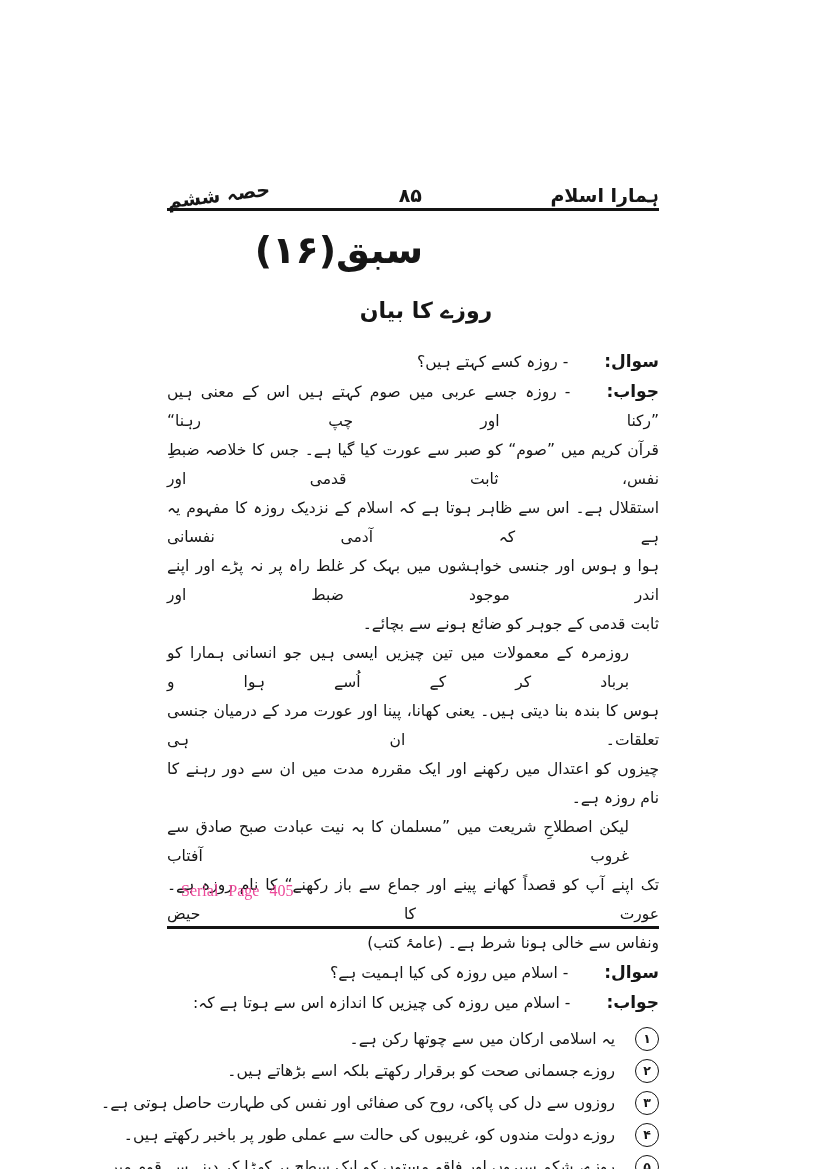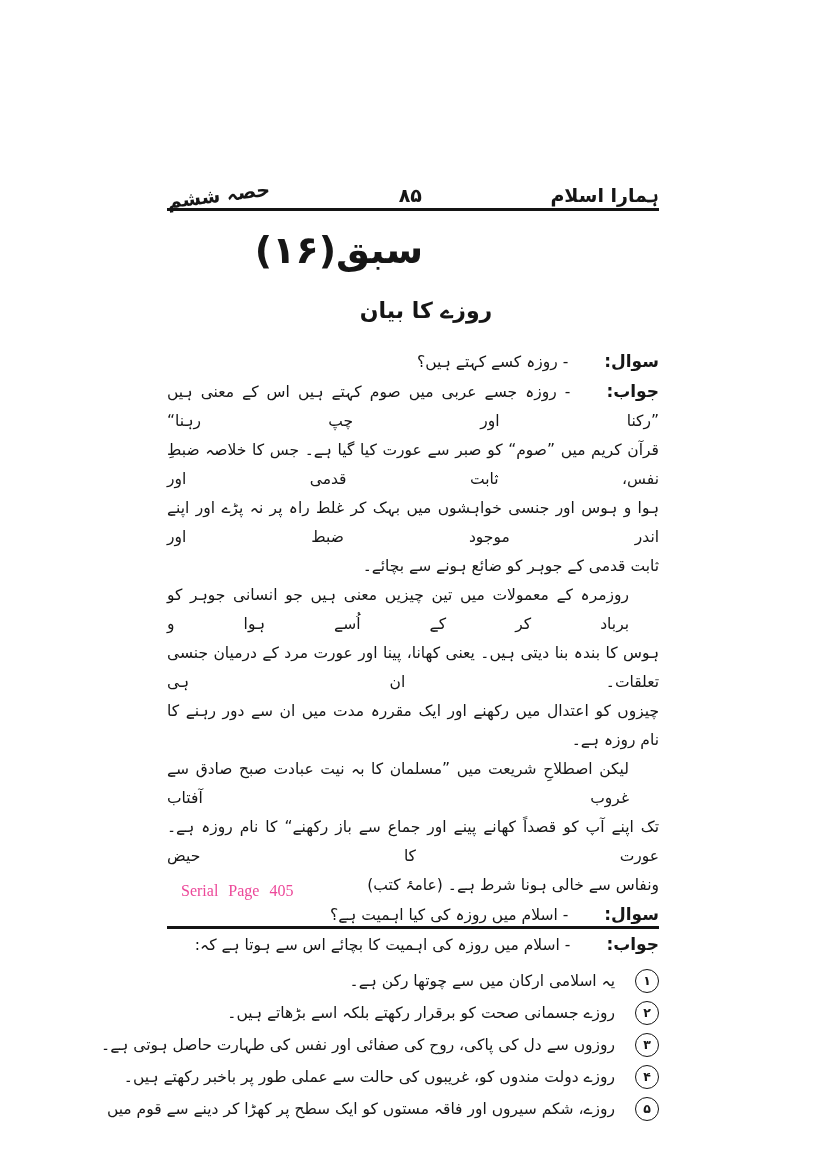--- a/index.html
+++ b/index.html
@@ -70,30 +70,31 @@
   </div>
   <div class="rule-top"></div>
 
   <div class="lesson-title">سبق(۱۶)</div>
   <div class="lesson-subtitle">روزے کا بیان</div>
 
   <div class="body">
     <div class="line end"><span class="qlabel">سوال:</span><span>- روزہ کسے کہتے ہیں؟</span></div>
     <div class="line"><span class="qlabel">جواب:</span><span>- روزہ جسے عربی میں صوم کہتے ہیں اس کے معنی ہیں ”رکنا اور چپ رہنا“</span></div>
     <div class="line">قرآن کریم میں ”صوم“ کو صبر سے عورت کیا گیا ہے۔ جس کا خلاصہ ضبطِ نفس، ثابت قدمی اور</div>
+    <div class="line">استقلال ہے۔ اس سے ظاہر ہوتا ہے کہ اسلام کے نزدیک روزہ کا مفہوم یہ ہے کہ آدمی نفسانی</div>
     <div class="line">ہوا و ہوس اور جنسی خواہشوں میں بہک کر غلط راہ پر نہ پڑے اور اپنے اندر موجود ضبط اور</div>
     <div class="line end">ثابت قدمی کے جوہر کو ضائع ہونے سے بچائے۔</div>
-    <div class="line indent">روزمرہ کے معمولات میں تین چیزیں معنی ہیں جو انسانی جوہر کو برباد کر کے اُسے ہوا و</div>
+    <div class="line indent">روزمرہ کے معمولات میں تین چیزیں ایسی ہیں جو انسانی ہمارا کو برباد کر کے اُسے ہوا و</div>
     <div class="line">ہوس کا بندہ بنا دیتی ہیں۔ یعنی کھانا، پینا اور عورت مرد کے درمیان جنسی تعلقات۔ ان ہی</div>
     <div class="line end">چیزوں کو اعتدال میں رکھنے اور ایک مقررہ مدت میں ان سے دور رہنے کا نام روزہ ہے۔</div>
     <div class="line indent">لیکن اصطلاحِ شریعت میں ”مسلمان کا بہ نیت عبادت صبح صادق سے غروب آفتاب</div>
     <div class="line">تک اپنے آپ کو قصداً کھانے پینے اور جماع سے باز رکھنے“ کا نام روزہ ہے۔ عورت کا حیض</div>
     <div class="line end">ونفاس سے خالی ہونا شرط ہے۔ (عامۂ کتب)</div>
     <div class="line end"><span class="qlabel">سوال:</span><span>- اسلام میں روزہ کی کیا اہمیت ہے؟</span></div>
-    <div class="line end"><span class="qlabel">جواب:</span><span>- اسلام میں روزہ کی اہمیت کا بچائے اس سے ہوتا ہے کہ:</span></div>
+    <div class="line end"><span class="qlabel">جواب:</span><span>- اسلام میں روزہ کی چیزیں کا اندازہ اس سے ہوتا ہے کہ:</span></div>
 
     <div class="list">
       <div class="list-row">
         <span class="num-circle">۱</span>
         <span class="list-text">یہ اسلامی ارکان میں سے چوتھا رکن ہے۔</span>
       </div>
       <div class="list-row">
         <span class="num-circle">۲</span>
         <span class="list-text">روزے جسمانی صحت کو برقرار رکھتے بلکہ اسے بڑھاتے ہیں۔</span>
       </div>

